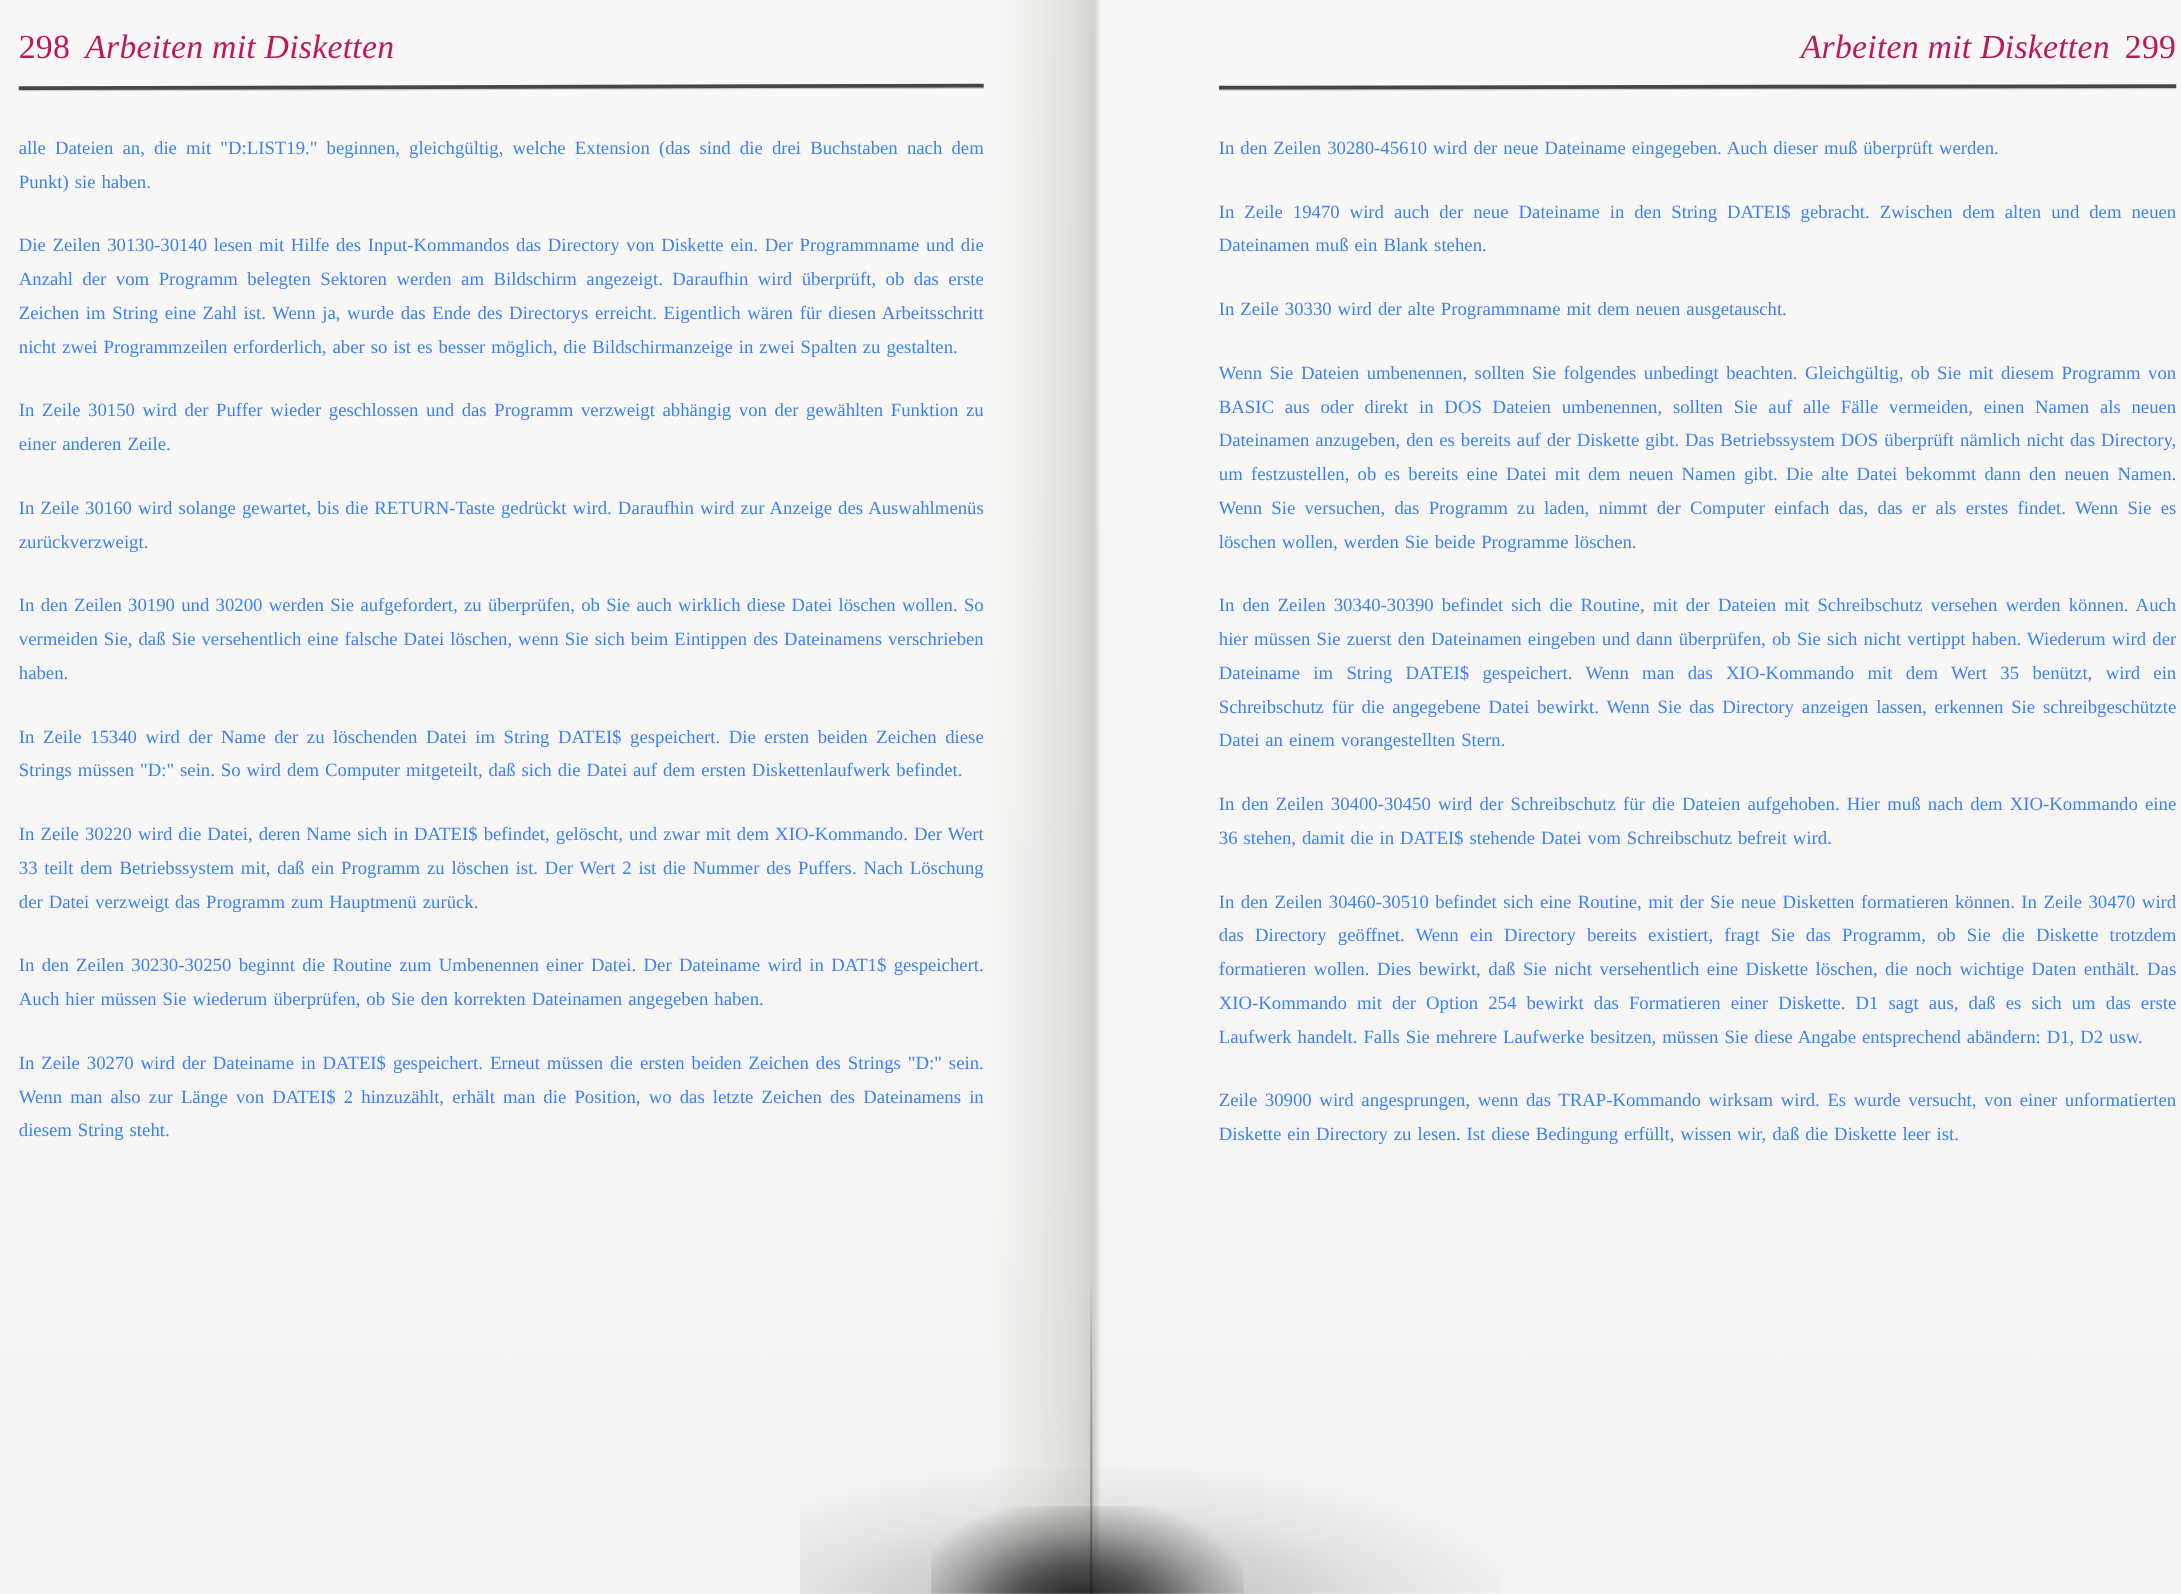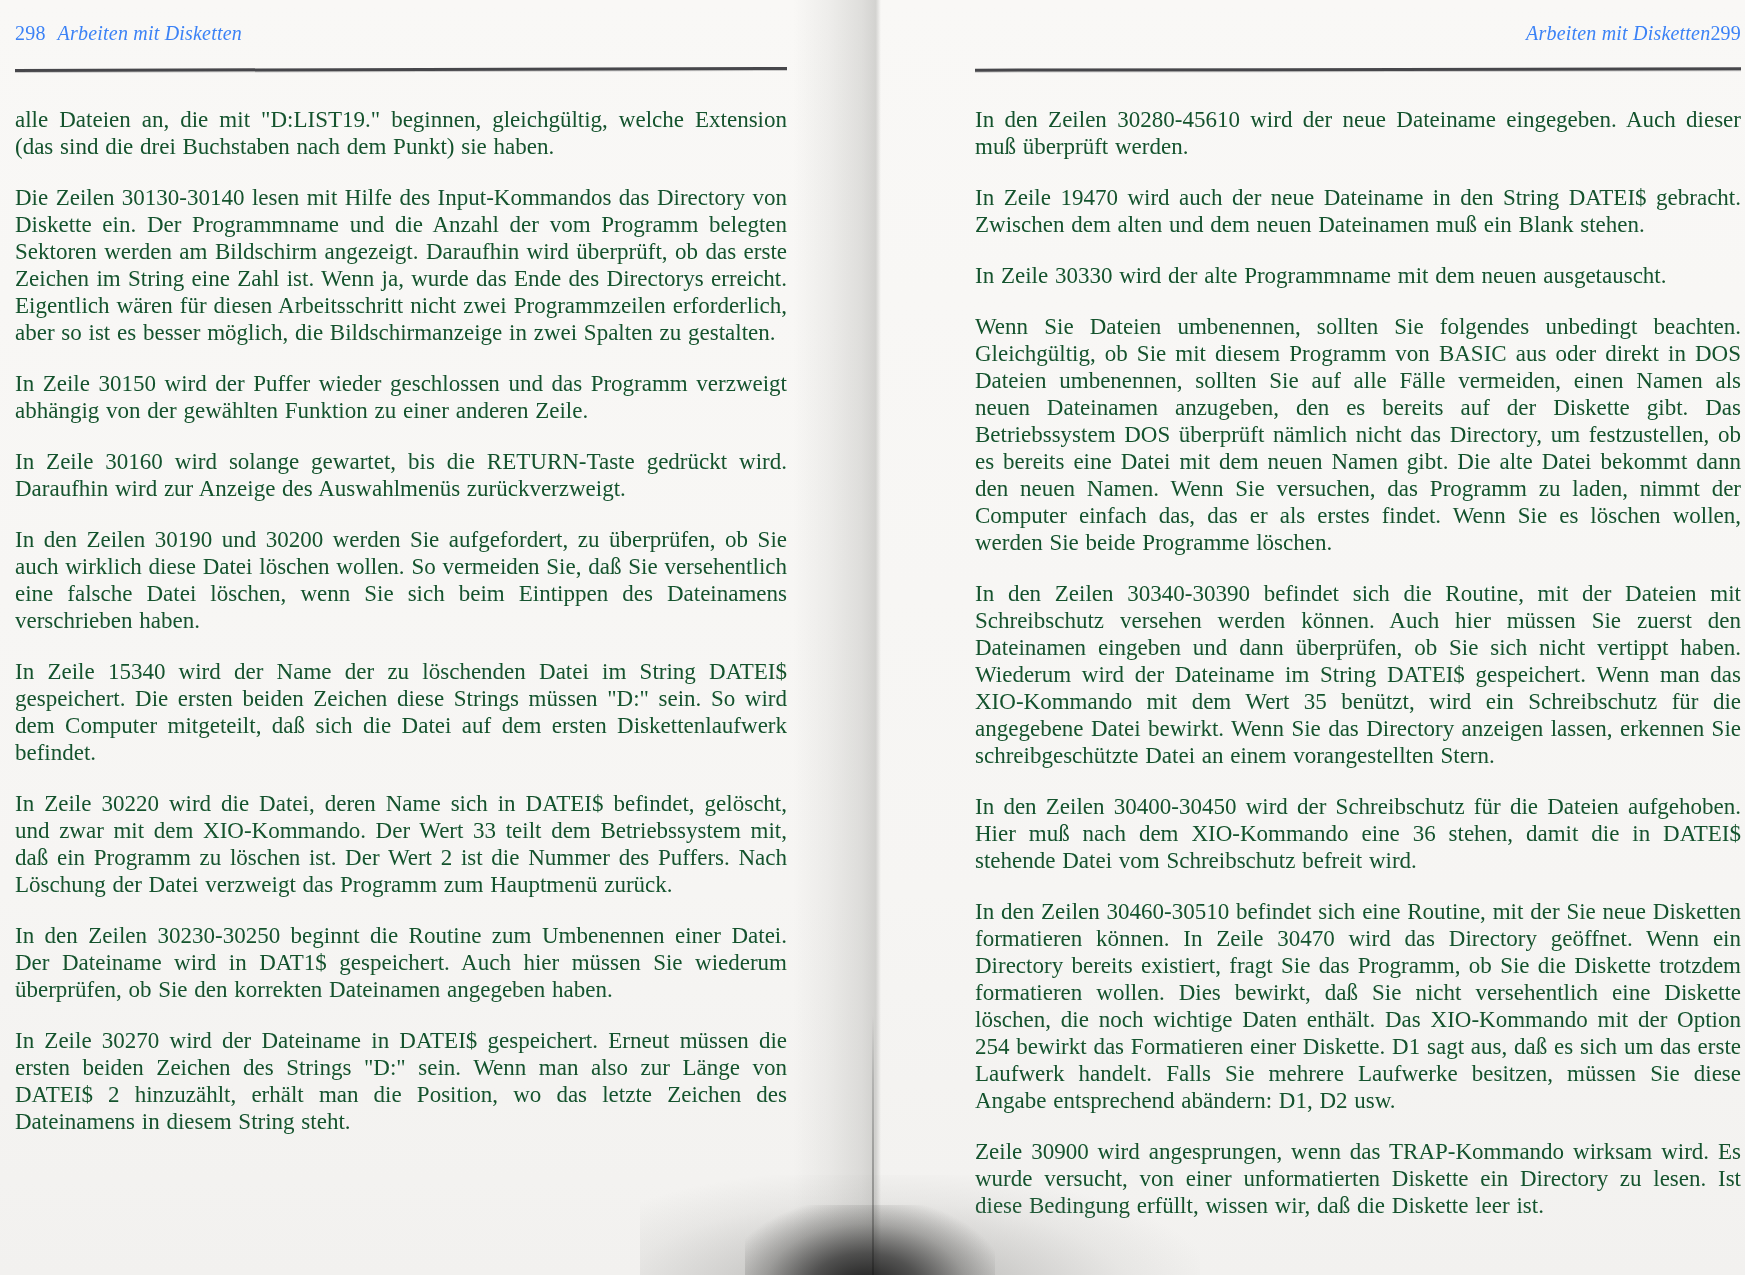--- a/index.html
+++ b/index.html
@@ -13,43 +13,43 @@
   .stage{position:absolute;inset:0;}
 
   
   .page{position:absolute;top:0;height:1275px;overflow:hidden;}
   .page-left{left:15px;width:772px;}
   .page-right{left:975px;width:766px;}
 
   .page-header{
     position:relative;
     padding-top:22px;height:40px;
-    font-size:20px;letter-spacing:.2px;color:#3b82f6;
+    font-size:27px;letter-spacing:.2px;color:#be185d;
     white-space:nowrap;
   }
   .page-left  .page-header{text-align:left;}
   .page-right .page-header{text-align:right;}
   .page-num{font-style:normal;}
   .page-header .htitle{font-style:italic;}
   .page-left  .page-num{margin-right:12px;}
-  .page-right .page-num{margin-left:0;text-align:right;}
+  .page-right .page-num{margin-left:12px;text-align:right;}
 
   .header-rule{
     height:3px;background:#47474b;margin-top:6px;
     box-shadow:0 1px 0 rgba(70,70,75,.25);
   }
   .page-left  .header-rule{margin-left:-6px;margin-right:-2px;transform:rotate(-.15deg);}
   .page-right .header-rule{margin-right:-6px;transform:rotate(-.1deg);}
 
   .page-body{margin-top:35px;}
   .page-body p{
     margin:0 0 24px 0;
-    font-size:23px;line-height:27px;
+    font-size:15px;line-height:27px;
     text-align:justify;
-    color:#14532d;
+    color:#3b82f6;
     word-spacing:1px;
   }
 
   
   .gutter-shade{
     position:absolute;left:793px;top:0;width:88px;height:1275px;
     background:linear-gradient(90deg,
       rgba(190,190,187,0) 0%,
       rgba(188,188,185,.18) 40%,
       rgba(180,180,177,.38) 78%,

